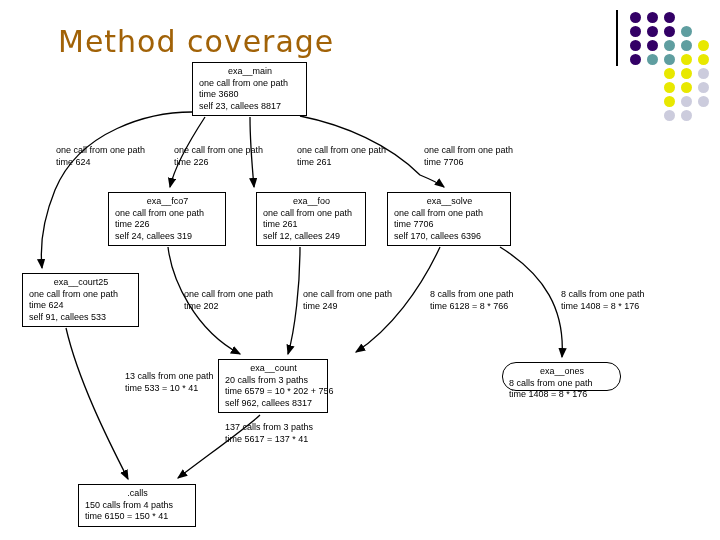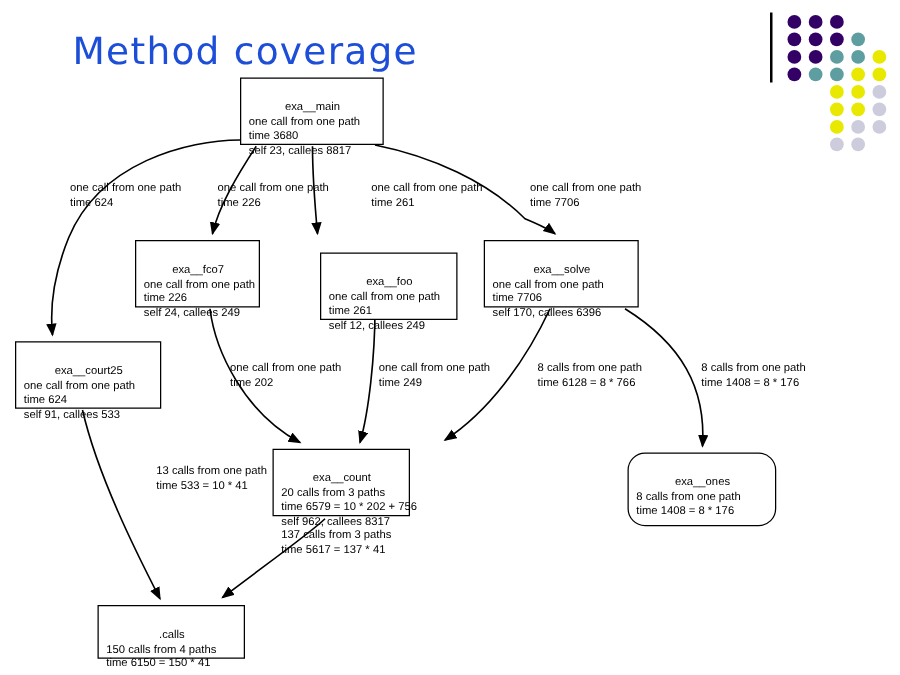--- a/index.html
+++ b/index.html
@@ -12,21 +12,21 @@
   }
   #stage{position:absolute;left:0;top:0;width:720px;height:540px;}
 
   
   .title{
     position:absolute;
     left:58px; top:24px;
     font-family:"DejaVu Sans", sans-serif;
     font-size:30px;
     font-weight:400;
-    color:#1d4ed8;
+    color:#a16207;
     letter-spacing:1px;
     white-space:nowrap;
   }
 
   
   .deco{position:absolute; left:616px; top:6px; width:104px; height:118px;}
   .deco .bar{
     position:absolute; left:0px; top:4px;
     width:2px; height:56px; background:#000000;
   }
@@ -38,21 +38,21 @@
   
   .node{
     position:absolute;
     background:#ffffff;
     border:1px solid #000000;
     box-sizing:border-box;
     font-family:"Liberation Sans", sans-serif;
     font-size:9px;
     color:#000000;
     line-height:11.5px;
-    padding:17px 5px 3px 6px;
+    padding:3px 5px 3px 6px;
   }
   .node .nname{
     display:block;
     text-align:center;
     white-space:nowrap;
     margin-bottom:0px;
   }
   .node .nline{display:block;white-space:nowrap;}
 
   
@@ -137,51 +137,51 @@
     </g>
   </svg>
 
   <div id="nodes">
       <div class="node" style="left: 192px; top: 62px; width: 115px; height: 54px;">
         <span class="nname">exa__main</span>
         <span class="nline">one call from one path</span>
         <span class="nline">time 3680</span>
         <span class="nline">self 23, callees 8817</span>
       </div>
-      <div class="node" style="left: 108px; top: 192px; width: 100px; height: 54px;">
+      <div class="node" style="left: 108px; top: 192px; width: 118px; height: 54px;">
         <span class="nname">exa__fco7</span>
         <span class="nline">one call from one path</span>
         <span class="nline">time 226</span>
-        <span class="nline">self 24, callees 249</span>
-      </div>
-      <div class="node" style="left: 256px; top: 192px; width: 110px; height: 54px; margin-top: 10px;">
+        <span class="nline">self 24, callees 319</span>
+      </div>
+      <div class="node" style="left: 256px; top: 192px; width: 110px; height: 54px;">
         <span class="nname">exa__foo</span>
         <span class="nline">one call from one path</span>
         <span class="nline">time 261</span>
         <span class="nline">self 12, callees 249</span>
       </div>
       <div class="node" style="left: 387px; top: 192px; width: 124px; height: 54px;">
         <span class="nname">exa__solve</span>
         <span class="nline">one call from one path</span>
         <span class="nline">time 7706</span>
         <span class="nline">self 170, callees 6396</span>
       </div>
-      <div class="node" style="left: 12px; top: 273px; width: 117px; height: 54px;">
+      <div class="node" style="left: 22px; top: 273px; width: 117px; height: 54px;">
         <span class="nname">exa__court25</span>
         <span class="nline">one call from one path</span>
         <span class="nline">time 624</span>
         <span class="nline">self 91, callees 533</span>
       </div>
       <div class="node" style="left: 218px; top: 359px; width: 110px; height: 54px;">
         <span class="nname">exa__count</span>
         <span class="nline">20 calls from 3 paths</span>
         <span class="nline">time 6579 = 10 * 202 + 756</span>
         <span class="nline">self 962, callees 8317</span>
       </div>
-      <div class="node" style="left: 502px; top: 362px; width: 119px; height: 59px; border-radius: 14px;">
+      <div class="node" style="left: 502px; top: 362px; width: 119px; height: 29px; border-radius: 14px;">
         <span class="nname">exa__ones</span>
         <span class="nline">8 calls from one path</span>
         <span class="nline">time 1408 = 8 * 176</span>
       </div>
       <div class="node" style="left: 78px; top: 484px; width: 118px; height: 43px;">
         <span class="nname">.calls</span>
         <span class="nline">150 calls from 4 paths</span>
         <span class="nline">time 6150 = 150 * 41</span>
       </div>
     </div>

